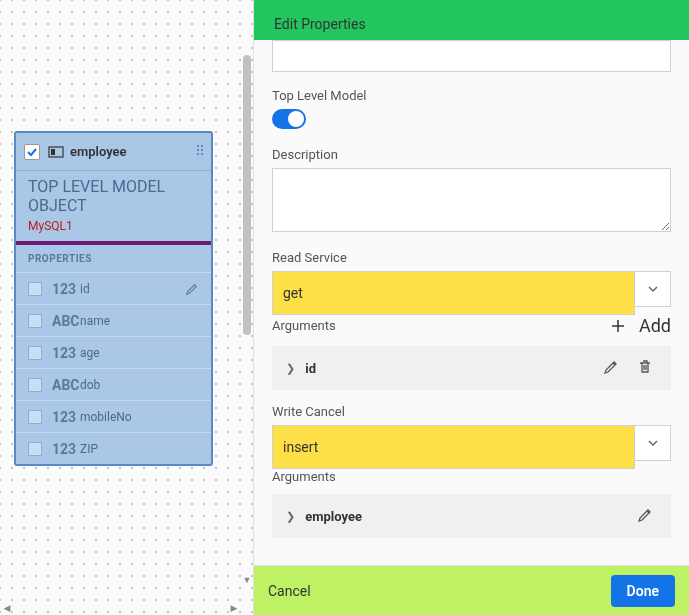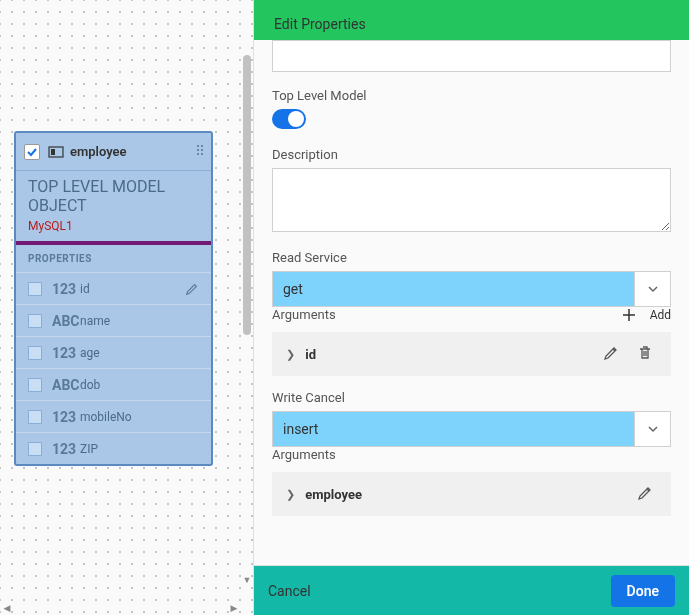--- a/index.html
+++ b/index.html
@@ -34,33 +34,33 @@
     .panel { flex: 1; height: 615px; display: flex; flex-direction: column; border-left: 1px solid #e0e0e0; background: #fafafa; position: relative; }
     .panel-title { font-size: 14px; color: #333; padding: 16px 20px 8px; background: #22c55e; }
     .panel-body { flex: 1; overflow-y: auto; padding: 0 18px 10px; }
     .field-block { margin-top: 14px; }
     .field-label { font-size: 13px; color: #555; margin-bottom: 6px; }
     .text-input { width: 100%; height: 32px; border: 1px solid #d0d0d0; background: #fff; padding: 0 8px; font-size: 13px; }
     .textarea { width: 100%; height: 64px; border: 1px solid #d0d0d0; background: #fff; padding: 6px 8px; font-size: 13px; resize: both; }
     .toggle { width: 34px; height: 20px; border-radius: 10px; background: #1473e6; position: relative; border: none; cursor: pointer; }
     .toggle-thumb { position: absolute; right: 2px; top: 2px; width: 16px; height: 16px; border-radius: 50%; background: #fff; }
     .select-row { display: flex; }
-    .select-box { flex: 1; height: 36px; border: 1px solid #d0d0d0; background: #7dd3fc; display: flex; align-items: center; padding: 0 10px; font-size: 14px; color: #333; }
+    .select-box { flex: 1; height: 44px; border: 1px solid #d0d0d0; background: #fde047; display: flex; align-items: center; padding: 0 10px; font-size: 14px; color: #333; }
     .select-caret { width: 36px; height: 36px; border: 1px solid #d0d0d0; border-left: none; background: #fff; display: flex; align-items: center; justify-content: center; color: #666; cursor: pointer; }
     .args-header { display: flex; justify-content: space-between; align-items: center; }
     .args-label { font-size: 13px; color: #555; }
-    .add-btn { display: flex; align-items: center; gap: 14px; background: none; border: none; font-size: 12px; color: #333; cursor: pointer; }
+    .add-btn { display: flex; align-items: center; gap: 14px; background: none; border: none; font-size: 18px; color: #333; cursor: pointer; }
     .add-btn svg { width: 14px; height: 14px; }
     .arg-row { margin-top: 10px; height: 44px; background: #f0f0f0; display: flex; align-items: center; padding: 0 14px; gap: 10px; }
     .arg-chevron { color: #666; font-size: 11px; }
     .arg-name { font-size: 13px; font-weight: 700; color: #333; flex: 1; }
     .arg-action { background: none; border: none; cursor: pointer; color: #555; padding: 4px; }
     .arg-action svg { width: 16px; height: 16px; }
     
-    .panel-footer { height: 50px; border-top: 1px solid #e0e0e0; display: flex; align-items: center; justify-content: space-between; padding: 0 14px; background: #14b8a6; }
+    .panel-footer { height: 50px; border-top: 1px solid #e0e0e0; display: flex; align-items: center; justify-content: space-between; padding: 0 14px; background: #bef264; }
     .cancel-btn { background: none; border: none; font-size: 14px; color: #333; cursor: pointer; }
     .done-btn { background: #1473e6; color: #fff; border: none; border-radius: 4px; padding: 8px 16px; font-size: 14px; font-weight: 600; cursor: pointer; }
   </style>
 </head>
 <body>
 
 <div class="canvas-area">
   <div class="dot-grid"></div>
 
   <div class="model-card">

